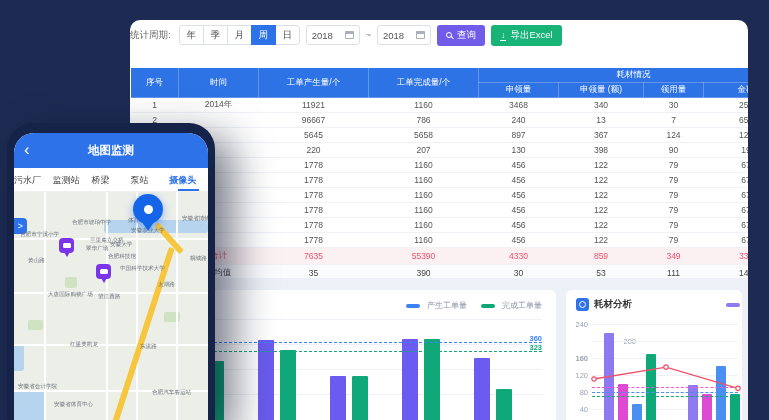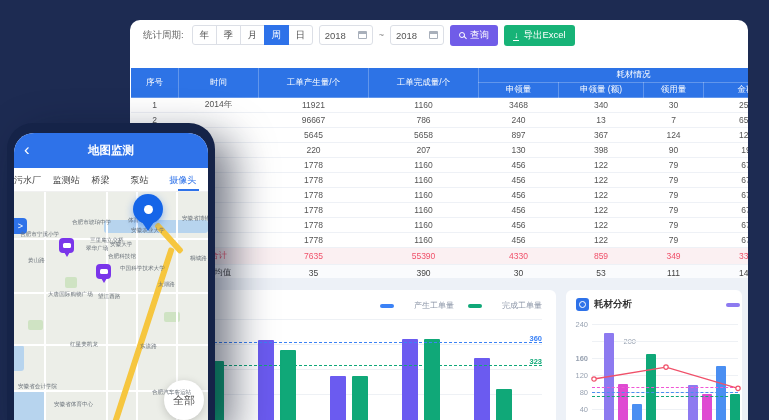--- a/index.html
+++ b/index.html
@@ -6,21 +6,21 @@
   html,body{width:769px;height:420px;overflow:hidden}
   body{position:relative;background:#1d2b52;font-family:"Liberation Sans",sans-serif}
 
   
   .panel{position:absolute;left:130px;top:20px;width:618px;height:400px;background:#fff;
          border-radius:10px 10px 0 0;overflow:hidden}
   .crumb{height:20px;display:flex;align-items:center;padding-left:13px;border-bottom:1px solid #eef0f4}
   .crumb .tick{width:3px;height:10px;background:#2e72e9;margin-right:6px;border-radius:1px}
   .crumb .txt{font-size:10px;color:#333;font-weight:bold}
 
-  .filter{height:26px;display:flex;align-items:center;padding-left:13px;gap:6px;margin-top:2px}
+  .filter{height:26px;display:flex;align-items:center;gap:6px;margin-top:2px}
   .flabel{font-size:9.5px;color:#666;margin-right:2px}
   .seg{display:flex}
   .seg .s{width:25px;height:20px;line-height:18px;text-align:center;font-size:9.5px;color:#555;
           background:#fff;border:1px solid #dcdfe6;margin-left:-1px;cursor:pointer}
   .seg .s:first-child{border-radius:3px 0 0 3px;margin-left:0}
   .seg .s:last-child{border-radius:0 3px 3px 0}
   .seg .s.active{background:#2e72e9;border-color:#2e72e9;color:#fff;position:relative;z-index:1}
   .selectbox{width:54px;height:20px;border:1px solid #dcdfe6;border-radius:3px;display:flex;
              align-items:center;justify-content:space-between;padding:0 5px;font-size:9.5px;color:#555;background:#fff}
   .cal{width:9px;height:8px;border:1px solid #a9b0bb;border-top:3px solid #a9b0bb;border-radius:1px}
@@ -44,21 +44,21 @@
   tr.total td{background:#fbf0f2;color:#f0516a;height:17px}
   tr.avg td{background:#fafbfd;color:#444;height:17px}
 
   
   .chartsbg{position:absolute;left:0;right:0;top:258px;bottom:0;background:#edf1f7;display:flex;
             gap:10px;padding:12px 6px 0 14px;overflow:hidden}
   .card{background:#fff;border-radius:6px;position:relative;overflow:hidden;height:170px}
   .card.left{width:412px}
   .card.right{width:176px}
   .legend{position:absolute;top:10px;right:14px;display:flex;gap:14px;align-items:center}
-  .lg-item{display:flex;gap:20px;align-items:center;font-size:8px;color:#8a94a6}
+  .lg-item{display:flex;gap:7px;align-items:center;font-size:8px;color:#8a94a6}
   .pill{width:14px;height:4px;border-radius:2px}
   .plotL{position:absolute;left:10px;right:14px;top:24px;height:106px}
   .grid{position:absolute;left:0;right:0;height:1px;background:#eef1f5}
   .bar{position:absolute;bottom:0;width:16px;border-radius:1px 1px 0 0}
   .dash{position:absolute;left:0;right:0;border-top:1px dashed}
   .dashlbl{position:absolute;right:0;font-size:7.5px;transform:translateY(-9px);font-weight:bold}
 
   .rhead{position:absolute;top:8px;left:10px;display:flex;align-items:center;gap:5px}
   .ricon{width:13px;height:13px;border-radius:3px;background:#2e72e9;display:flex;align-items:center;justify-content:center}
   .ricon::after{content:"";width:5px;height:5px;border:1.5px solid #fff;border-radius:50%}
@@ -72,21 +72,21 @@
   
   .phone{position:absolute;left:7px;top:123px;width:208px;height:300px;background:#152348;
          border-radius:26px 26px 0 0;box-shadow:18px 14px 40px rgba(10,16,38,.55);z-index:5}
   .screen{position:absolute;left:7px;right:7px;top:10px;bottom:0;border-radius:20px 20px 0 0;
           overflow:hidden;background:#fff}
   .phead{height:35px;background:#2e72e9;display:flex;align-items:center;justify-content:center;position:relative}
   .back{position:absolute;left:10px;color:#fff;font-size:17px;line-height:1;top:8px}
   .ptitle{color:#fff;font-size:11.5px;font-weight:bold}
   .ptabs{height:24px;display:flex;background:#fff;border-bottom:1px solid #f0f0f0}
   .ptab{flex:1;text-align:left;line-height:24px;font-size:9px;color:#444;position:relative;cursor:pointer}
-  .ptab.active{color:#2e72e9;font-weight:normal}
+  .ptab.active{color:#2e72e9;font-weight:bold}
   .ptab.active::after{content:"";position:absolute;left:22%;right:22%;bottom:0;height:2px;background:#2e72e9}
   .map{position:absolute;top:59px;left:0;right:0;bottom:0;background:#eceee8;overflow:hidden}
   .water{position:absolute;background:#b7d4ee;border-radius:3px}
   .park{position:absolute;background:#cfe3c3;border-radius:2px}
   .yroad{position:absolute;background:#f6c63f;border-radius:2px}
   .wroad{position:absolute;background:#ffffff}
   .mlabel{position:absolute;font-size:8px;color:#687078;transform:scale(.7);transform-origin:0 0;white-space:nowrap}
   .marker{position:absolute;width:15px;height:15px;background:#7a35ea;border-radius:4px}
   .marker::before{content:"";position:absolute;left:3.5px;top:4.5px;width:8px;height:5.5px;background:#fff;border-radius:1.5px}
   .marker::after{content:"";position:absolute;left:4.5px;top:14px;border:3px solid transparent;border-top:5px solid #7a35ea}
@@ -309,21 +309,21 @@
           <div class="bar" style="left: 126px; height: 70.29px; background: rgb(16, 168, 120);"></div>
           <div class="bar" style="left: 176px; height: 43.665px; background: rgb(107, 91, 240);"></div>
           <div class="bar" style="left: 198px; height: 43.665px; background: rgb(16, 168, 120);"></div>
           <div class="bar" style="left: 248px; height: 80.94px; background: rgb(107, 91, 240);"></div>
           <div class="bar" style="left: 270px; height: 80.94px; background: rgb(16, 168, 120);"></div>
           <div class="bar" style="left: 320px; height: 61.77px; background: rgb(107, 91, 240);"></div>
           <div class="bar" style="left: 342px; height: 30.885px; background: rgb(16, 168, 120);"></div>
           <div class="dash" style="bottom: 76.68px; border-color: rgb(59, 130, 246);">
             <span class="dashlbl" style="color: rgb(59, 130, 246);">360</span>
           </div>
-          <div class="dash" style="bottom: 54px; border-color: rgb(16, 168, 120);">
+          <div class="dash" style="bottom: 68px; border-color: rgb(16, 168, 120);">
             <span class="dashlbl" style="color: rgb(16, 168, 120);">323</span>
           </div>
         </div>
     </div>
 
     <div class="card right">
       <div class="rhead">
         <span class="ricon"></span>
         <span class="rtitle">耗材分析</span>
       </div>
@@ -391,21 +391,20 @@
       <div class="wroad" style="left:0;top:100px;width:194px;height:2px"></div>
       <div class="wroad" style="left:0;top:152px;width:194px;height:2px"></div>
       <div class="wroad" style="left:0;top:198px;width:194px;height:2px"></div>
       <div class="wroad" style="left:30px;top:0;width:2px;height:241px"></div>
       <div class="wroad" style="left:92px;top:0;width:2px;height:241px"></div>
       <div class="wroad" style="left:122px;top:0;width:2px;height:241px"></div>
       <div class="wroad" style="left:162px;top:0;width:2px;height:241px"></div>
       <div class="yroad" style="left:155px;top:55px;width:6px;height:195px;transform:rotate(18deg);transform-origin:top left"></div>
       <div class="yroad" style="left:140px;top:34px;width:6px;height:38px;transform:rotate(-42deg);transform-origin:top left"></div>
       <div class="expand" style="top:26px">&gt;</div>
-      <div class="allbtn" style="top:188px;right:4px">全部</div>
     <span class="mlabel" style="left: 58px; top: 26px;">合肥市琥珀中学</span>
         <span class="mlabel" style="left: 114px; top: 24px;">体育场</span>
         <span class="mlabel" style="left: 117px; top: 34px;">安徽农业大学</span>
         <span class="mlabel" style="left: 168px; top: 22px;">安徽省博物馆</span>
         <span class="mlabel" style="left: 76px; top: 44px;">三里庵立交桥</span>
         <span class="mlabel" style="left: 6px; top: 38px;">合肥市宁溪小学</span>
         <span class="mlabel" style="left: 72px; top: 52px;">翠华广场</span>
         <span class="mlabel" style="left: 96px; top: 48px;">安徽大学</span>
         <span class="mlabel" style="left: 94px; top: 60px;">合肥科技馆</span>
         <span class="mlabel" style="left: 106px; top: 72px;">中国科学技术大学</span>

